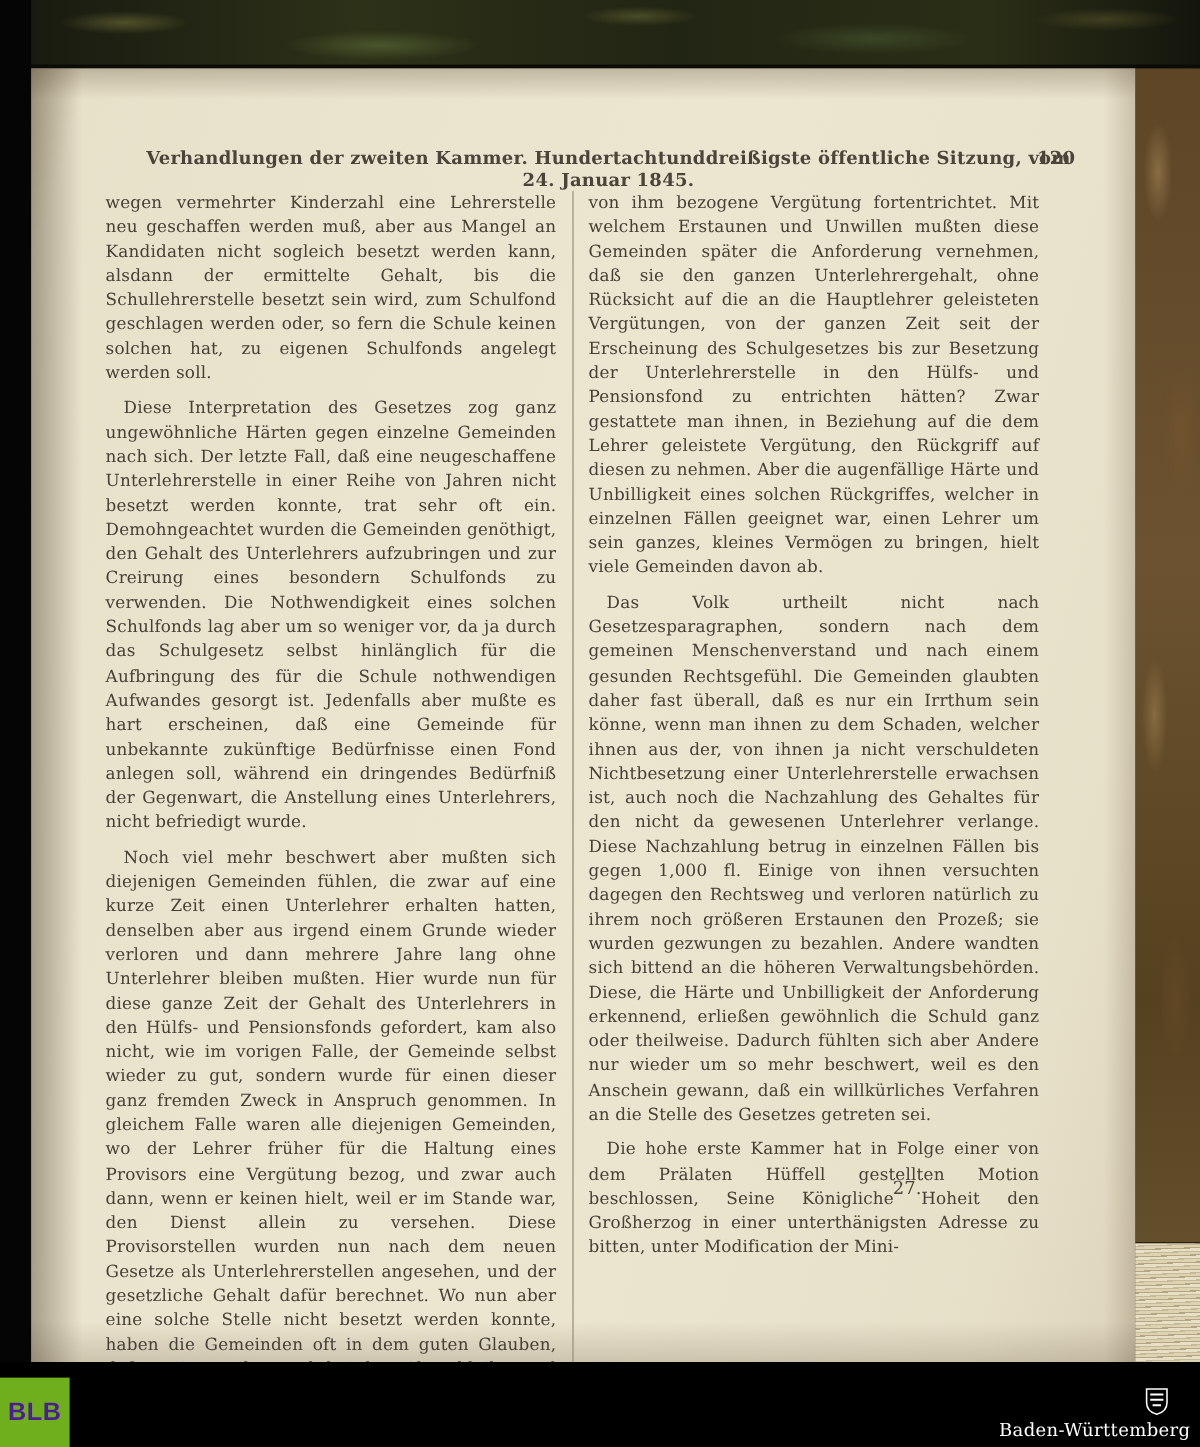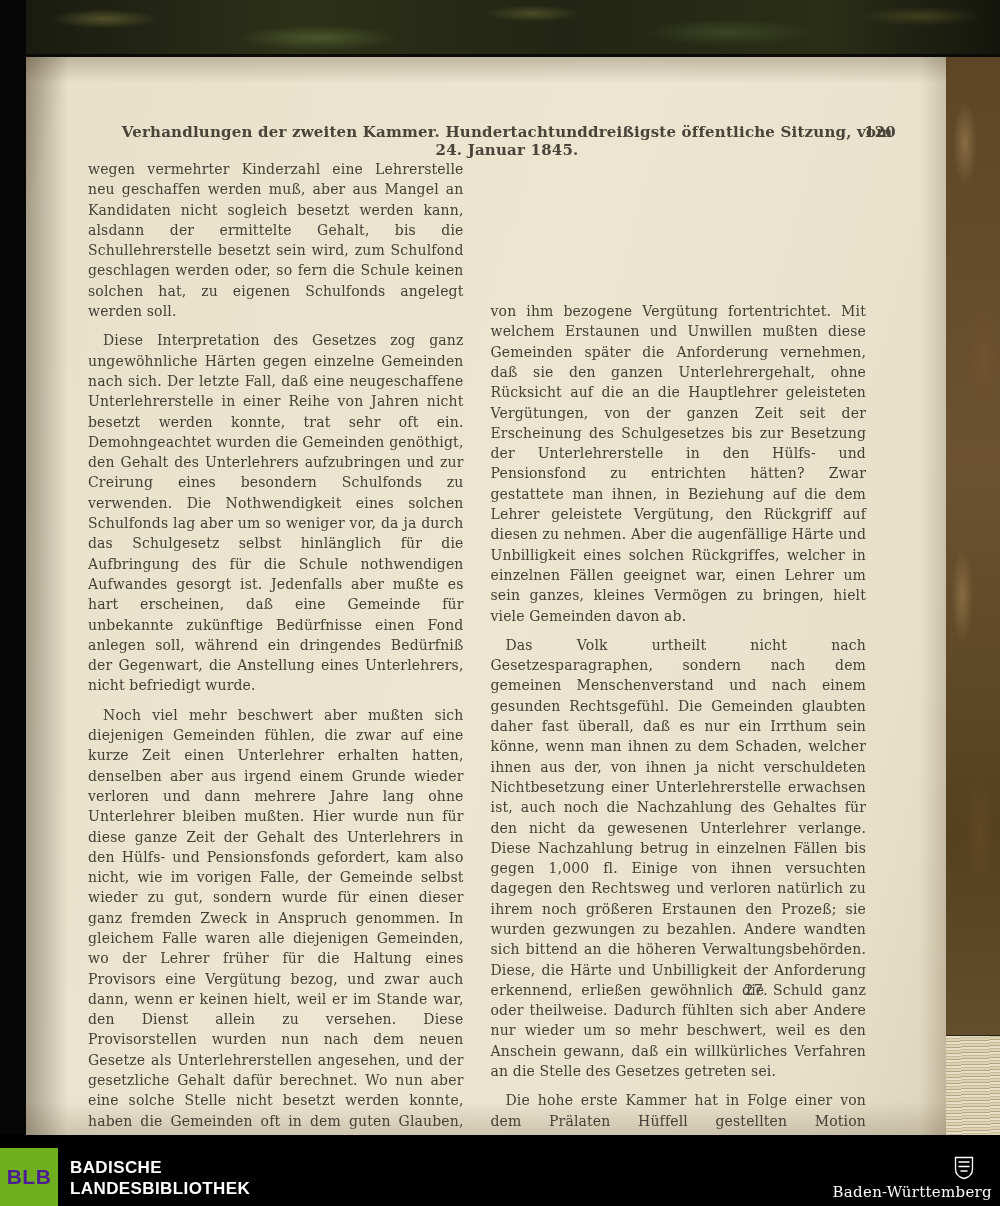--- a/index.html
+++ b/index.html
@@ -54,21 +54,21 @@
   }
 
   .page-header {
     position:absolute; left:62px; top:66px; width:778px;
     font-size:15px; font-weight:bold; color:#4a443a;
     text-align:center; letter-spacing:0.2px;margin-left:30px;
   }
   .header-folio { position:absolute; right:0; top:0; }
 
   .columns {
-    position:absolute; left:62px; top:102px; width:778px; display:flex; gap:13px;align-items:flex-end;
+    position:absolute; left:62px; top:102px; width:778px; display:flex; gap:13px;
   }
   .col { flex:1; font-size:14px; line-height:1.45; text-align:justify;
          color:#45403699; color:#454036; letter-spacing:0.15px; }
   .col p + p { margin-top:9px; }
   .para.indent { text-indent:15px; }
   .col-divider { width:1px; background:linear-gradient(180deg,#9a9079,#8a8069 50%,#9a9079); }
 
   .signature {
     position:absolute; left:718px; top:924px; font-size:15px; color:#4a443a;
   }
@@ -125,24 +125,20 @@
       </div>
     </div>
 
     <div class="signature">27.</div>
   </div>
 
   <div class="footer">
     <div class="blb-logo">
       <span>BLB</span>
     </div>
-    <div class="library-name">
-      <span>BADISCHE</span>
-      <span>LANDESBIBLIOTHEK</span>
-    </div>
     <div class="bw-brand">
       <svg class="bw-crest" viewBox="0 0 20 24" width="20" height="24" aria-hidden="true">
         <path d="M1.5 1.5 h17 v11.5 c0 5.6-4.2 8.4-8.5 9.5 C5.7 21.4 1.5 18.6 1.5 13 Z" fill="none" stroke="#ffffff" stroke-width="1.3"></path>
         <path d="M4.5 6 h11 M4.5 10.5 h11 M6.5 15 h7" stroke="#ffffff" stroke-width="1.7" fill="none"></path>
       </svg>
       <span class="bw-label">Baden-Württemberg</span>
     </div>
   </div>
 
 </div>

